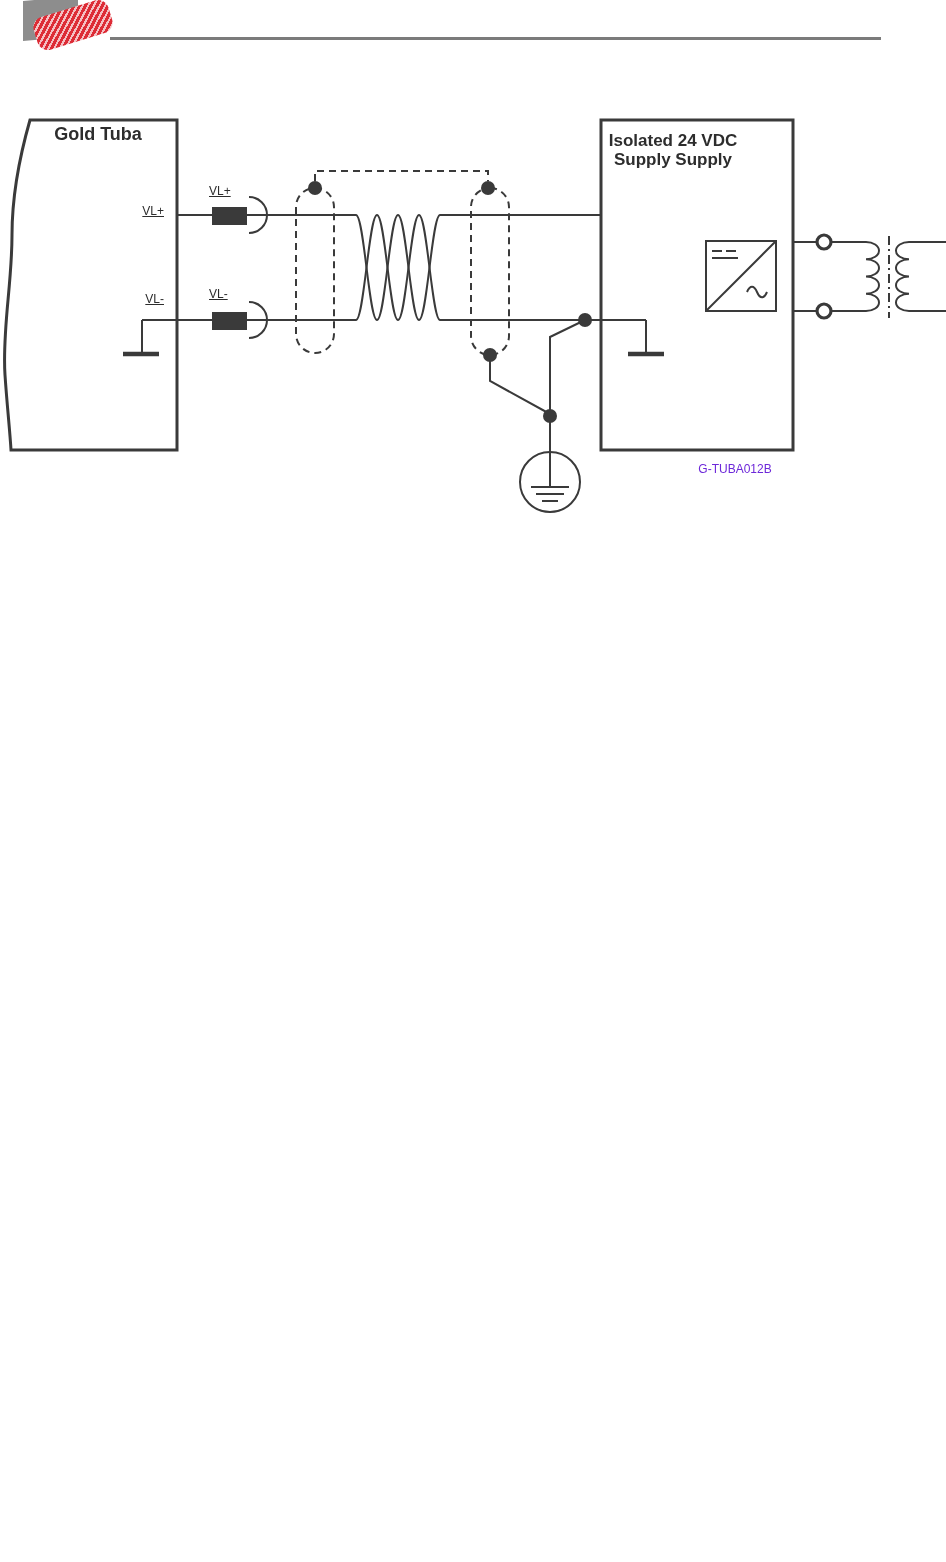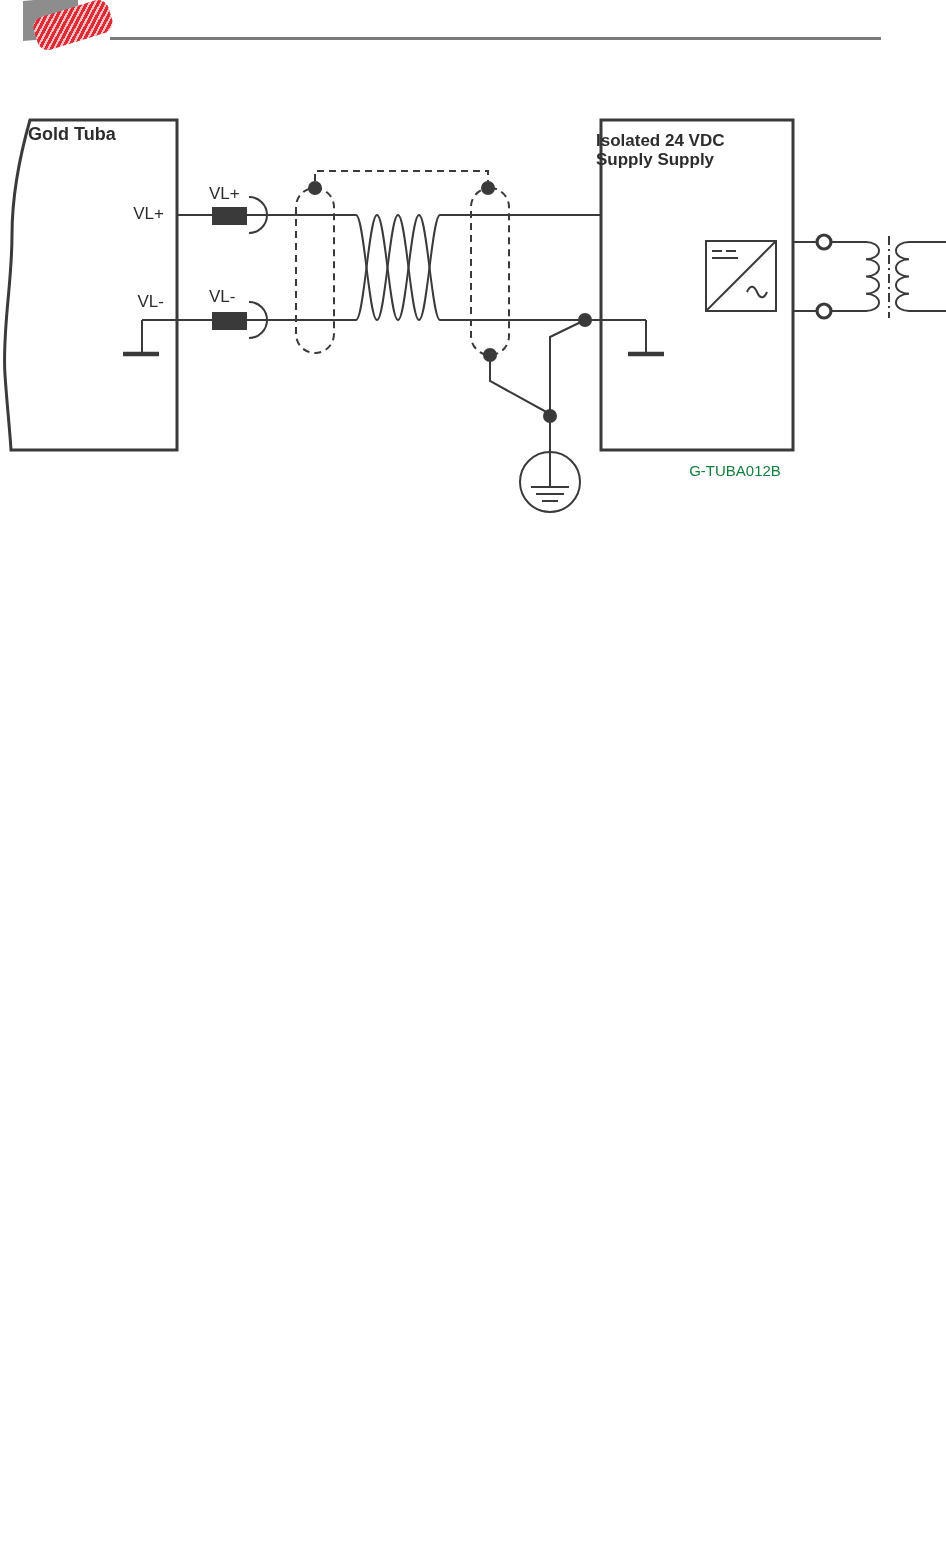--- a/index.html
+++ b/index.html
@@ -32,23 +32,23 @@
   svg.schematic{position:absolute;left:0;top:0;}
   .ln{stroke:var(--stroke);stroke-width:2;fill:none;}
   .ln-thick{stroke:var(--stroke);stroke-width:3;fill:none;}
   .ln-bar{stroke:var(--stroke);stroke-width:4.5;fill:none;}
   .dash{stroke-dasharray:7 5;}
   .dashdot{stroke-dasharray:9 4 2 4;}
   .fillshape{fill:var(--stroke);stroke:none;}
   .term{stroke:var(--stroke);stroke-width:3.2;fill:var(--background);}
   
   .lbl{position:absolute;color:#2d2d2d;white-space:nowrap;}
-  .box-title{font-size:18px;font-weight:bold;text-align:left;}
-  .term-lbl{font-size:17px;}
-  .fig-code{font-size:15px;color:#15803d;text-align:center;}
+  .box-title{font-size:18px;font-weight:bold;text-align:center;}
+  .term-lbl{font-size:12px;text-decoration:underline;}
+  .fig-code{font-size:12px;color:#6d28d9;text-align:center;}
 </style>
 </head>
 <body>
 
 <div class="page">
 
   <div class="abs logo-gray"></div>
   <div class="abs logo-red"></div>
   <div class="abs header-rule"></div>
 
@@ -146,20 +146,20 @@
   </svg>
 
   <div class="lbl box-title abs" style="left:28px;top:124px;width:140px;">Gold Tuba</div>
 
   <div class="lbl term-lbl abs" style="left:126px;top:204px;width:38px;text-align:right;">VL+</div>
   <div class="lbl term-lbl abs" style="left:126px;top:292px;width:38px;text-align:right;">VL-</div>
 
   <div class="lbl term-lbl abs" style="left:209px;top:184px;">VL+</div>
   <div class="lbl term-lbl abs" style="left:209px;top:287px;">VL-</div>
 
-  <div class="lbl box-title abs" style="left:596px;top:131px;width:192px;font-size:17px;line-height:19px;">
+  <div class="lbl box-title abs" style="left:577px;top:131px;width:192px;font-size:17px;line-height:19px;">
     <div>Isolated 24 VDC</div>
     <div>Supply Supply</div>
   </div>
 
   <div class="lbl fig-code abs" style="left:635px;top:462px;width:200px;">G-TUBA012B</div>
 
 </div>
 
 </body></html>

